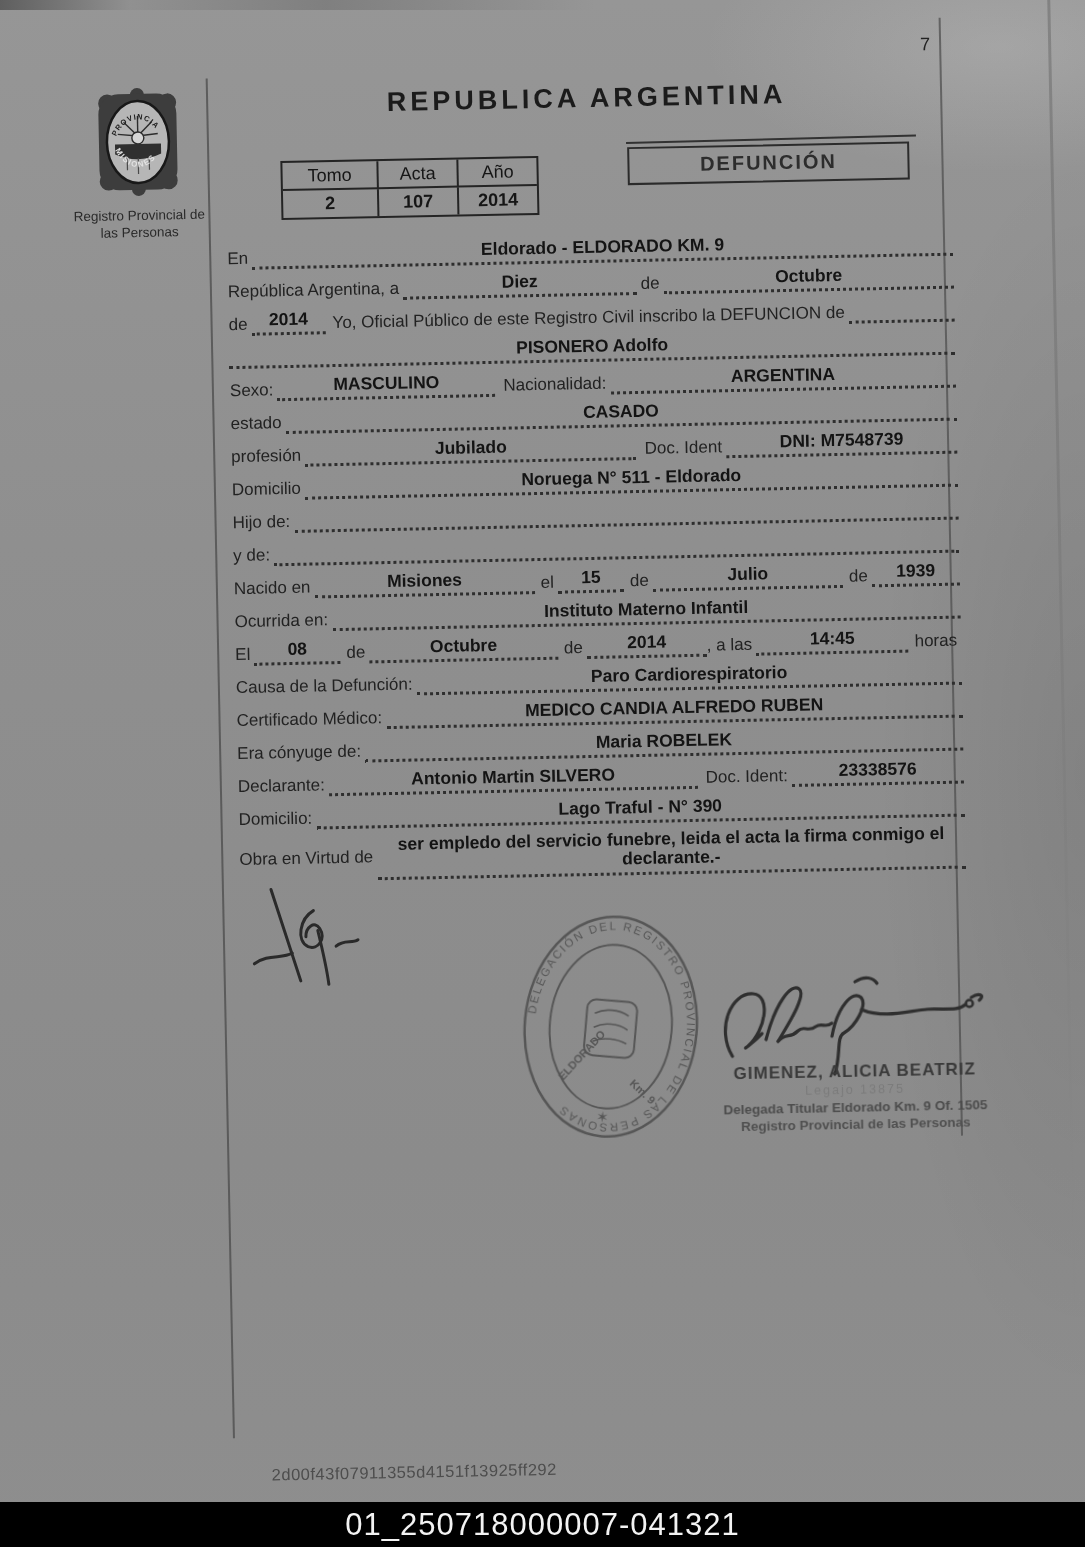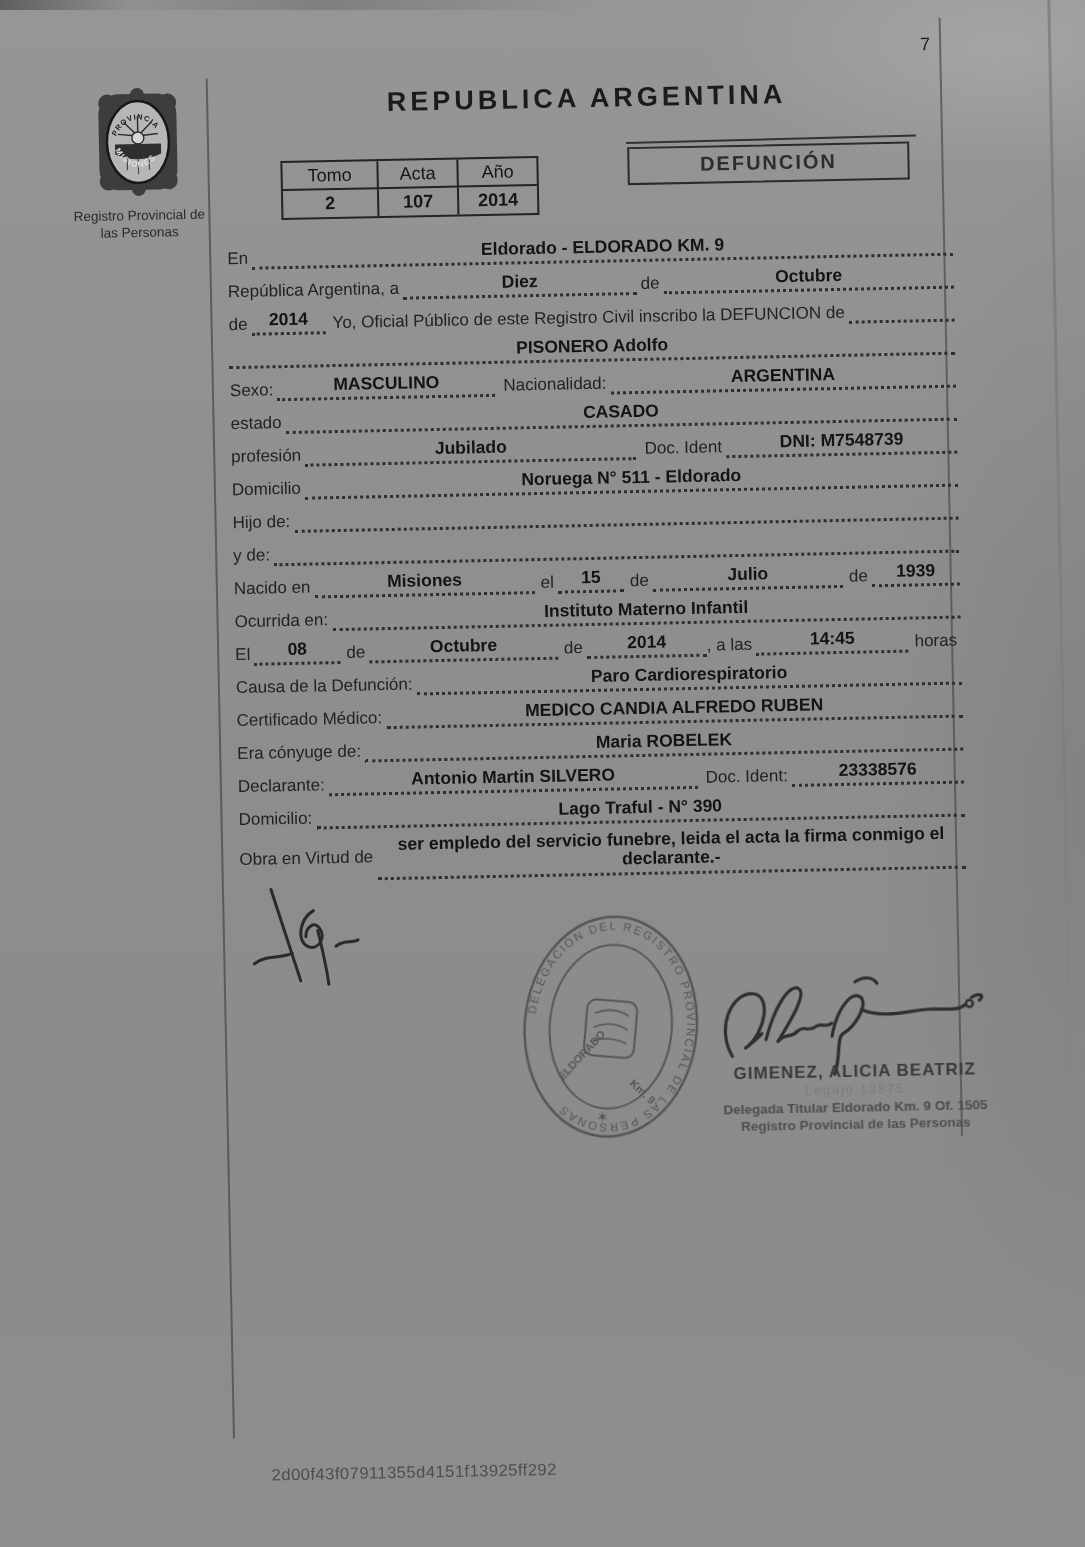--- a/index.html
+++ b/index.html
@@ -297,13 +297,16 @@
       </svg>
       <div class="sig-name">GIMENEZ, ALICIA BEATRIZ</div>
       <div class="sig-legajo">Legajo 13875</div>
       <div class="sig-title">Delegada Titular Eldorado Km. 9 Of. 1505</div>
       <div class="sig-office">Registro Provincial de las Personas</div>
     </div>
 
     <div class="hash">2d00f43f07911355d4151f13925ff292</div>
   </div>
 
+  <div class="black-bar">
+    <span>01_250718000007-041321</span>
+  </div>
 </div>
 
 </body></html>

